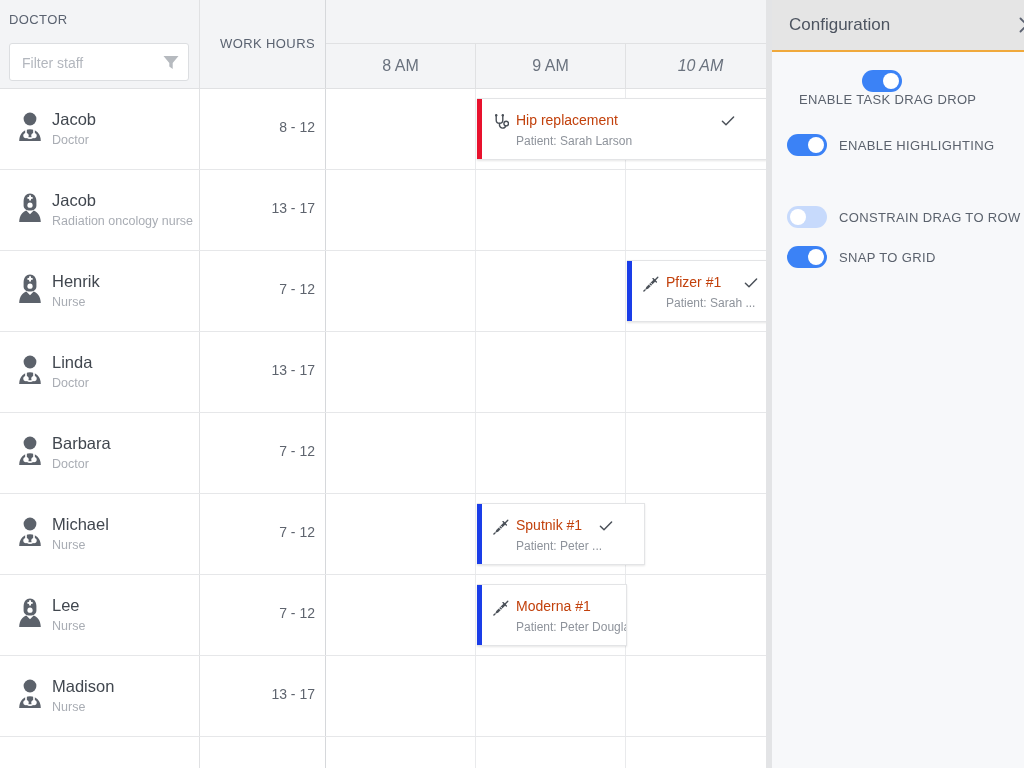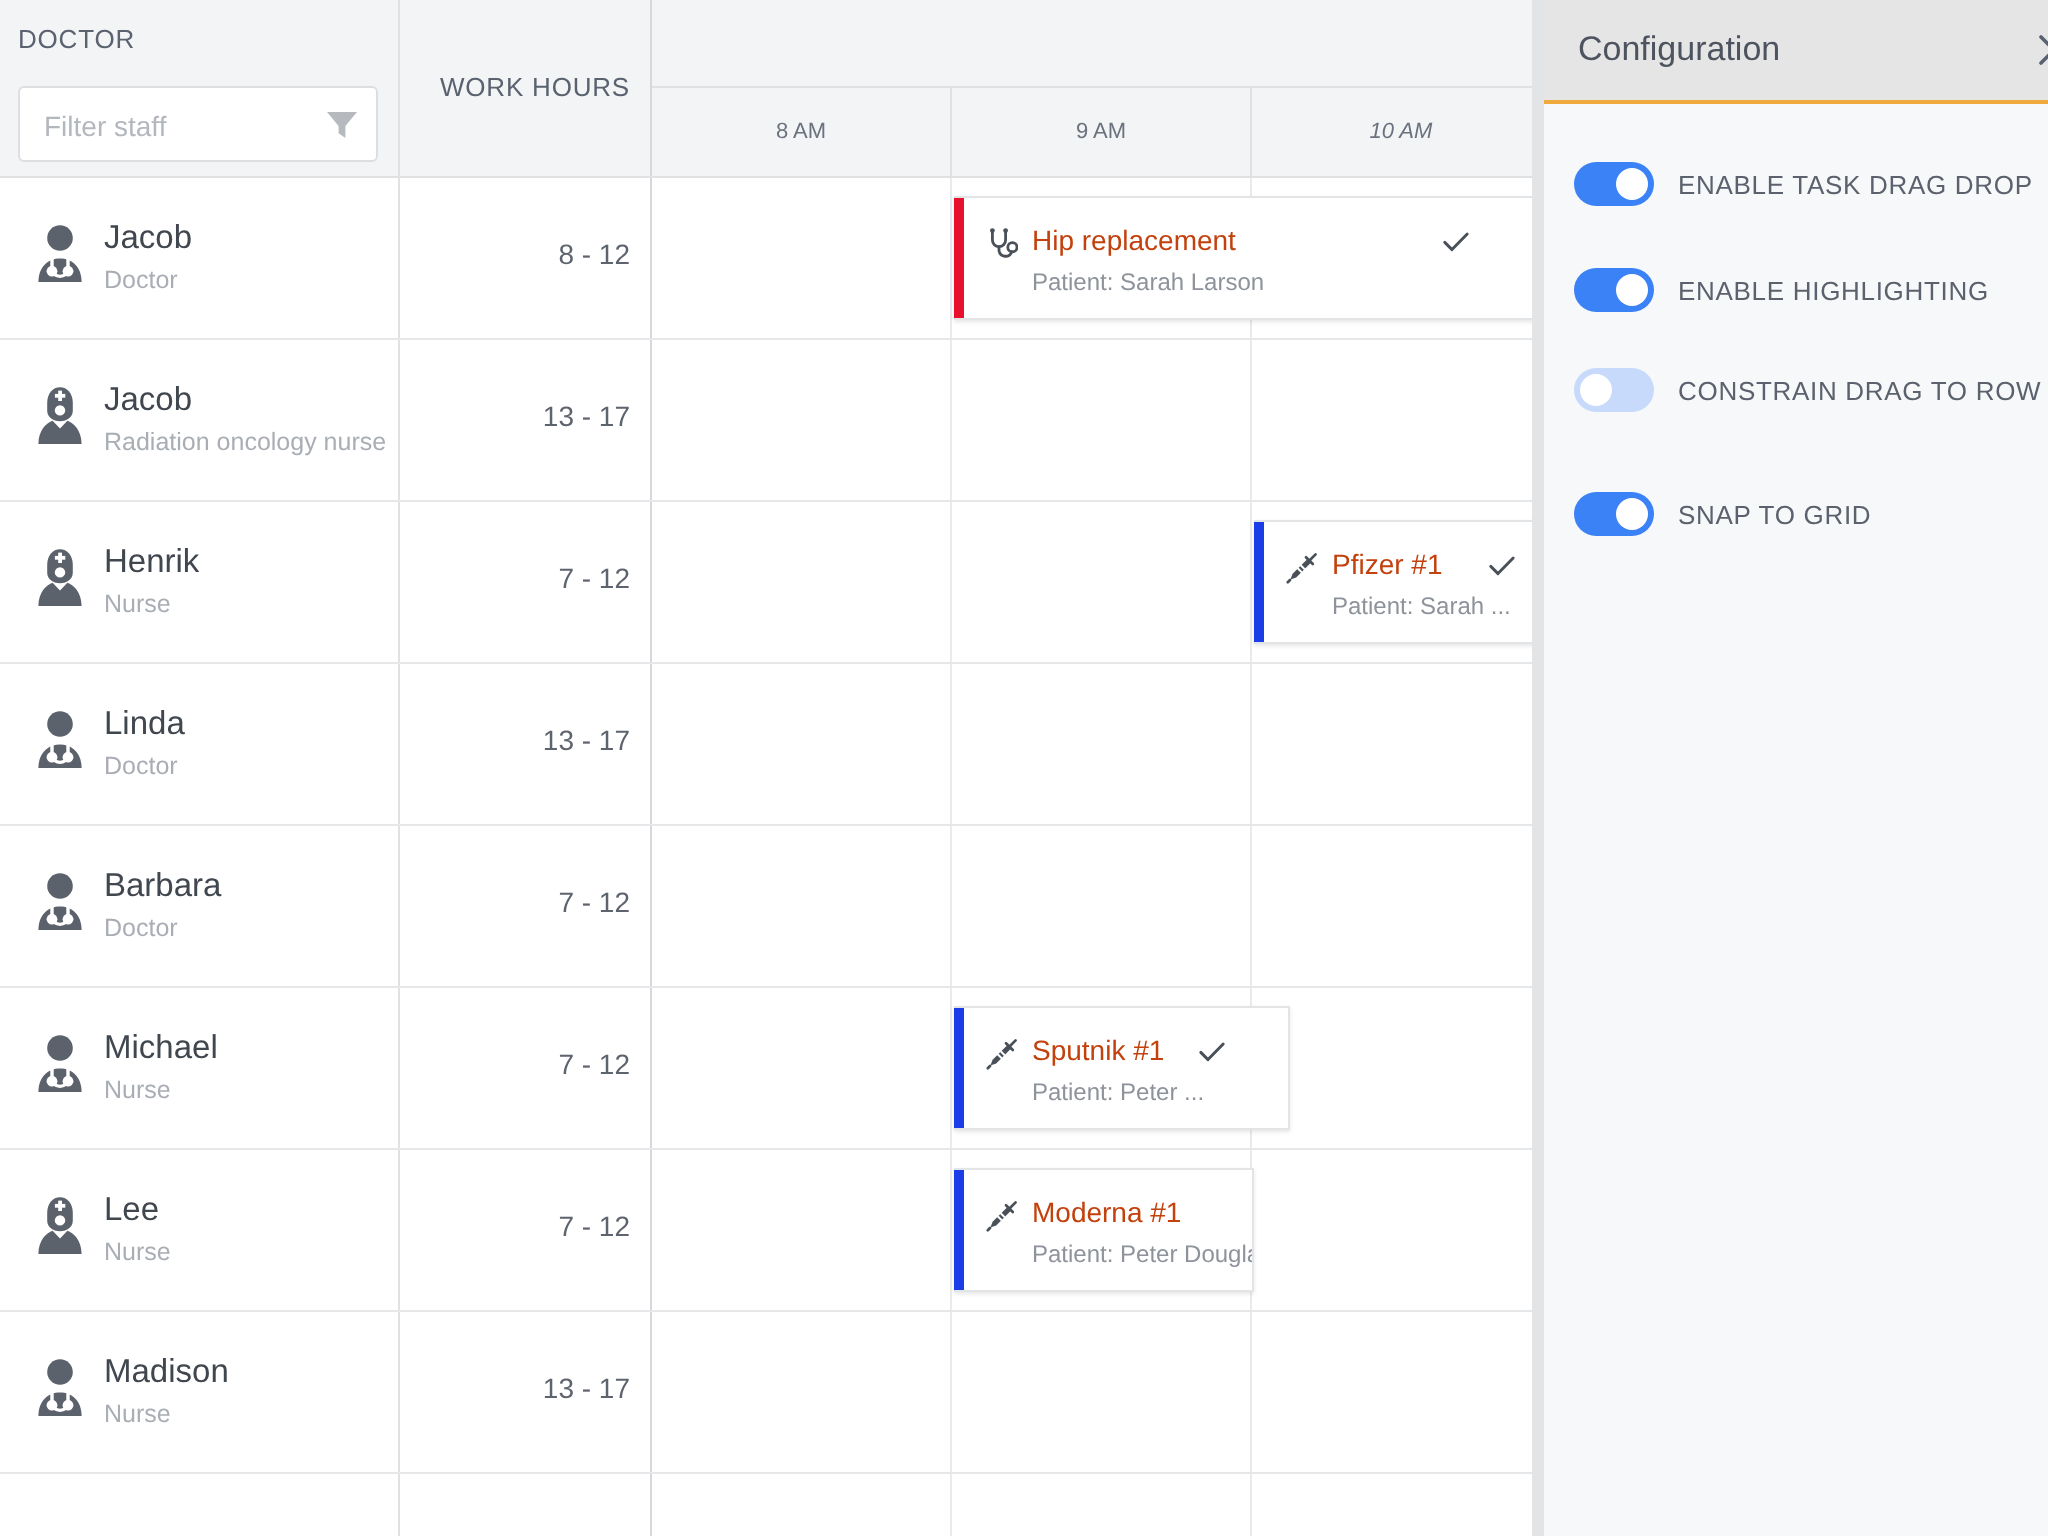--- a/index.html
+++ b/index.html
@@ -118,21 +118,21 @@
   }
   .time-col {
     position: absolute;
     top: 44px;
     height: 44px;
     box-sizing: border-box;
     border-right: 1px solid #e0e1e3;
     display: flex;
     align-items: center;
     justify-content: center;
-    font-size: 11px;
+    font-size: 16px;
     color: #6a727e;
   }
 
   
   .sched-body {
     position: absolute;
     top: 89px; left: 0;
     width: 772px;
     height: 679px;
     overflow: hidden;
@@ -624,33 +624,33 @@
     <div class="config-header">
       <div class="config-title">Configuration</div>
       <span class="config-collapse">
         <svg width="20" height="20" viewBox="0 0 20 20">
           <path d="M6.5 3.5 L13 10 L6.5 16.5" fill="none" stroke="#5a6170" stroke-width="1.8" stroke-linecap="round" stroke-linejoin="round"></path>
         </svg>
       </span>
     </div>
     <div class="config-list">
       <div id="config-items">
-          <div class="config-item" style="top: 28px;">
+          <div class="config-item" style="top: 18px; flex-direction: column;">
             <div class="toggle on">
               <div class="toggle-knob"></div>
             </div>
             <div class="config-label">ENABLE TASK DRAG DROP</div>
           </div>
           <div class="config-item" style="top: 81px;">
             <div class="toggle on">
               <div class="toggle-knob"></div>
             </div>
             <div class="config-label">ENABLE HIGHLIGHTING</div>
           </div>
-          <div class="config-item" style="top: 131px;">
+          <div class="config-item" style="top: 153px;">
             <div class="toggle off">
               <div class="toggle-knob"></div>
             </div>
             <div class="config-label">CONSTRAIN DRAG TO ROW</div>
           </div>
           <div class="config-item" style="top: 193px;">
             <div class="toggle on">
               <div class="toggle-knob"></div>
             </div>
             <div class="config-label">SNAP TO GRID</div>

